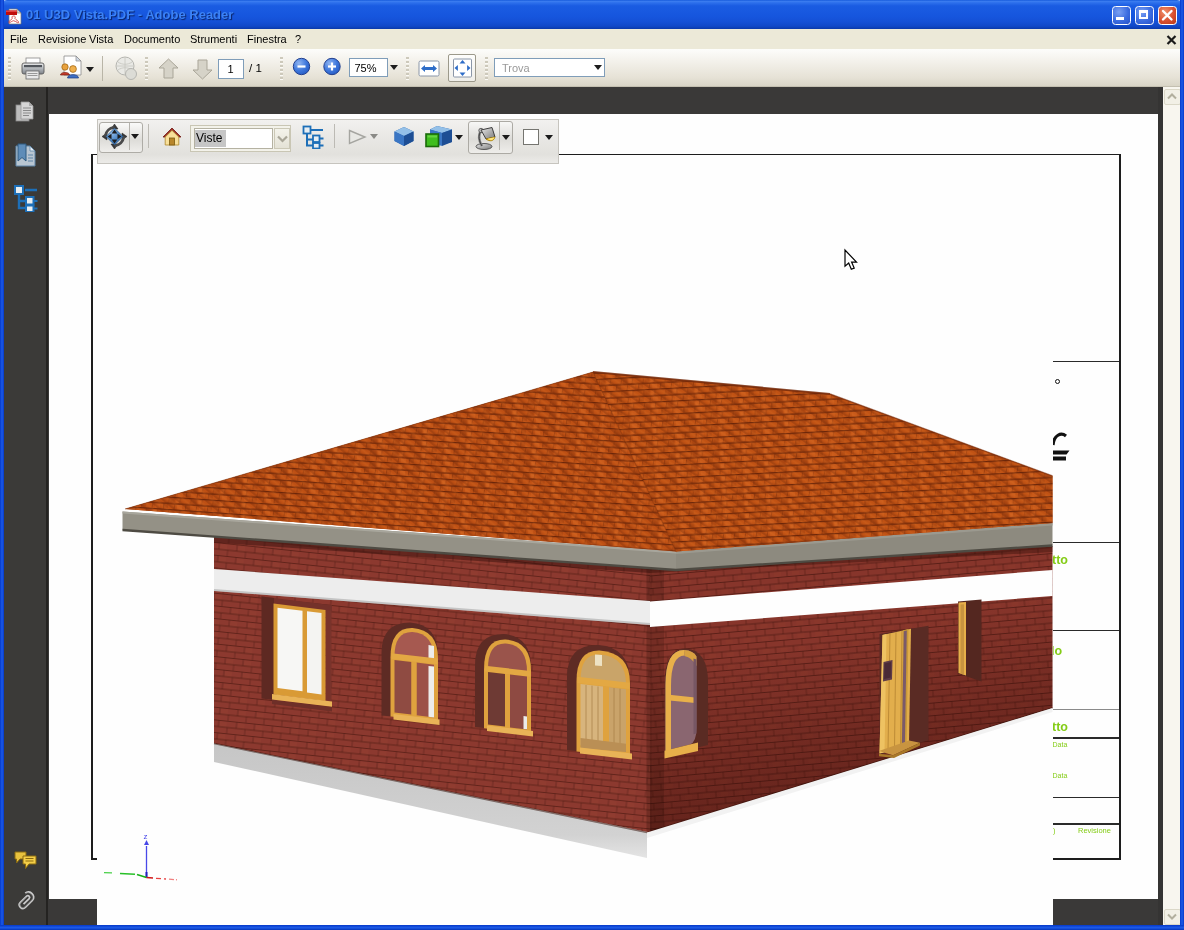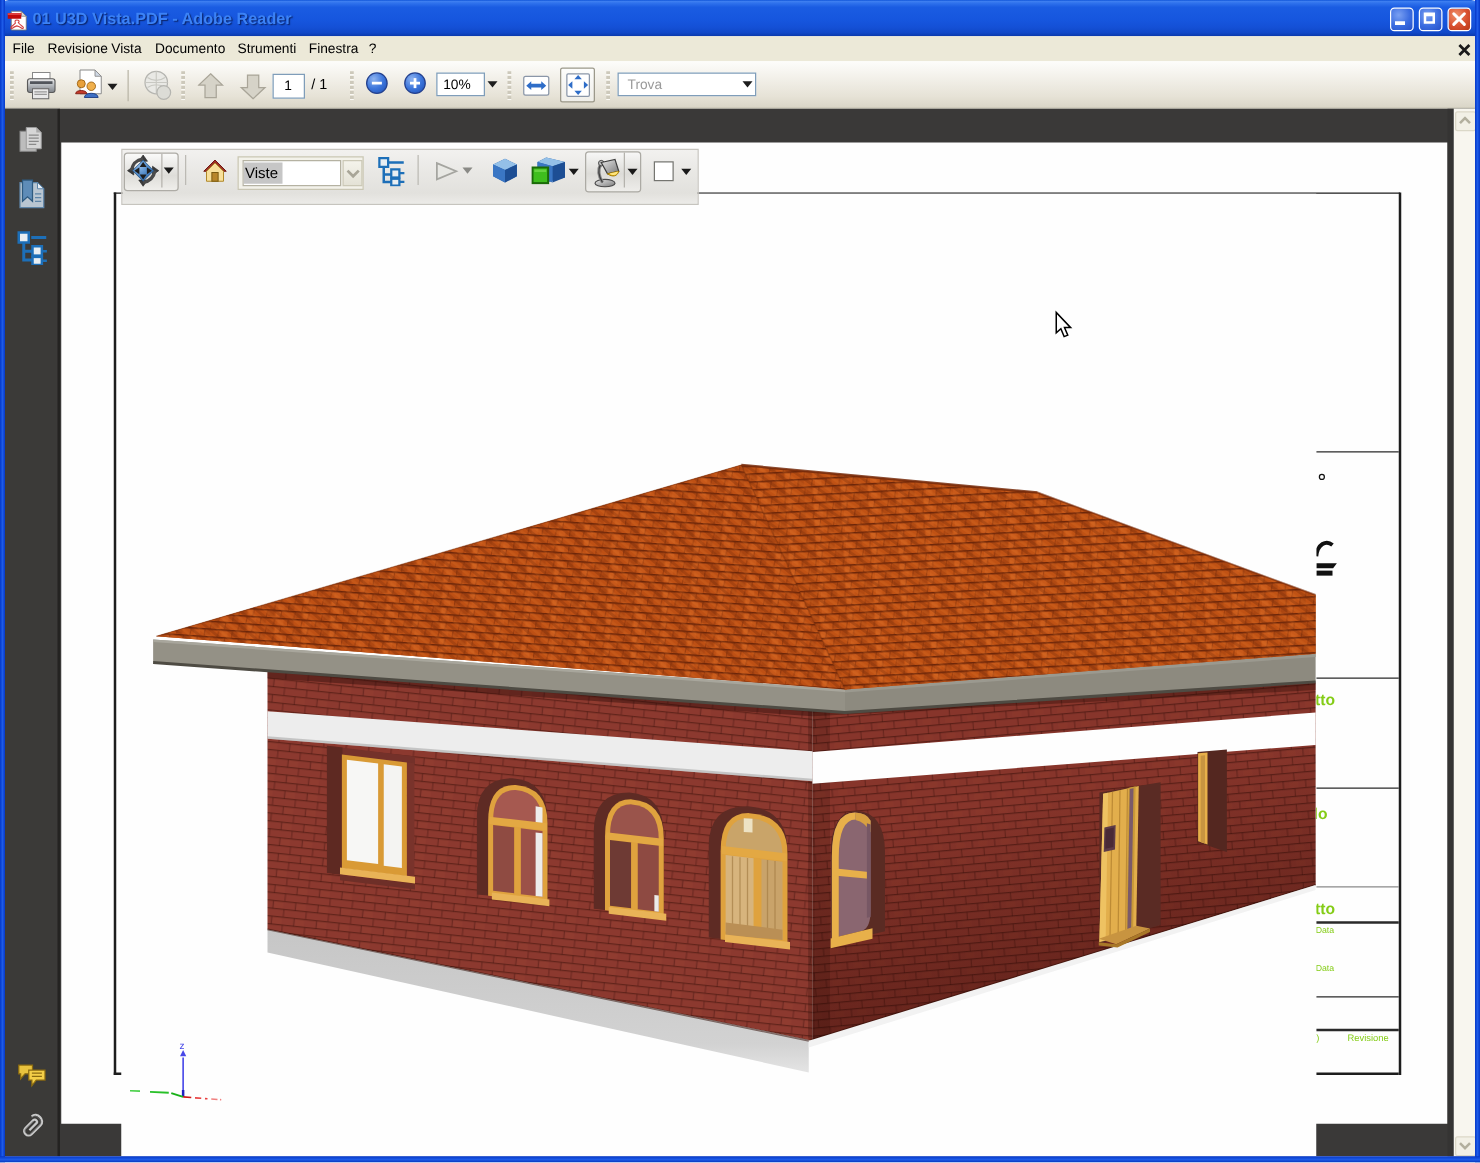--- a/index.html
+++ b/index.html
@@ -116,21 +116,21 @@
           <stop offset="0.5" stop-color="#3E77DC"></stop>
           <stop offset="1" stop-color="#1C4FB8"></stop>
         </radialGradient>
       </defs>
  <circle cx="9.5" cy="9.5" r="8.2" fill="url(#zb)" stroke="#23408E" stroke-width="1"></circle>
  <rect x="5.5" y="8.4" width="8" height="2.2" fill="#fff"></rect>
  <circle cx="40" cy="9.5" r="8.2" fill="url(#zb)" stroke="#23408E" stroke-width="1"></circle>
  <rect x="36" y="8.4" width="8" height="2.2" fill="#fff"></rect>
       <rect x="38.9" y="5.5" width="2.2" height="8" fill="#fff"></rect>
 </svg>
-<div class="pgbox" style="left:344.5px;top:9px;width:39px;height:19px;line-height:19px;padding-left:5px;box-sizing:border-box;">10%</div>
+<div class="pgbox" style="left:344.5px;top:9px;width:39px;height:19px;line-height:19px;padding-left:5px;box-sizing:border-box;">75%</div>
 <div class="dd" style="left:386px;top:16px"></div>
 <div class="grip" style="left:402px"></div>
 
 <svg class="abs" style="left:414px;top:8px" width="22" height="23" viewBox="0 0 22 23">
  <rect x="1" y="4" width="20" height="15" rx="1.5" fill="#fff" stroke="#8a96a8" stroke-width="1"></rect>
  <path d="M3,11.5 l4,-3.5 v2 h8 v-2 l4,3.5 l-4,3.5 v-2 h-8 v2 z" fill="#2E6DC8"></path>
 </svg>
 
 <div class="abs" style="left:444px;top:5px;width:28px;height:28px;background:linear-gradient(180deg,#FDFDFC,#EFEEE9);border:1px solid #9C998B;border-radius:2px;box-sizing:border-box;"></div>
 <svg class="abs" style="left:448px;top:8px" width="21" height="22" viewBox="0 0 21 22">

